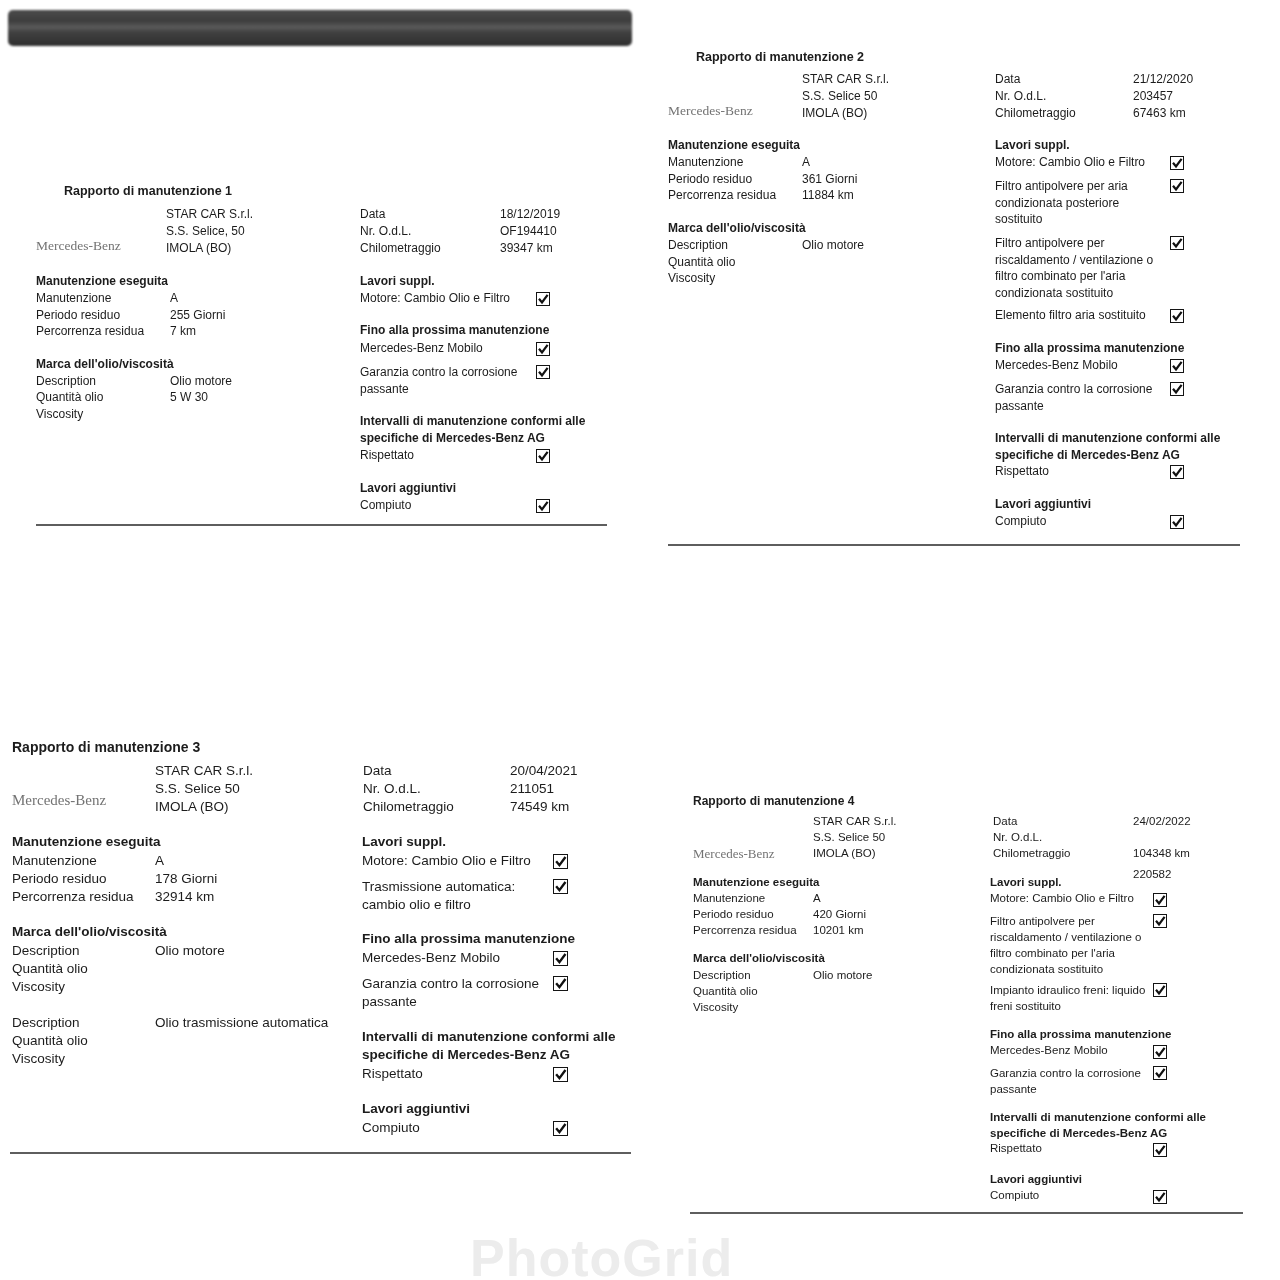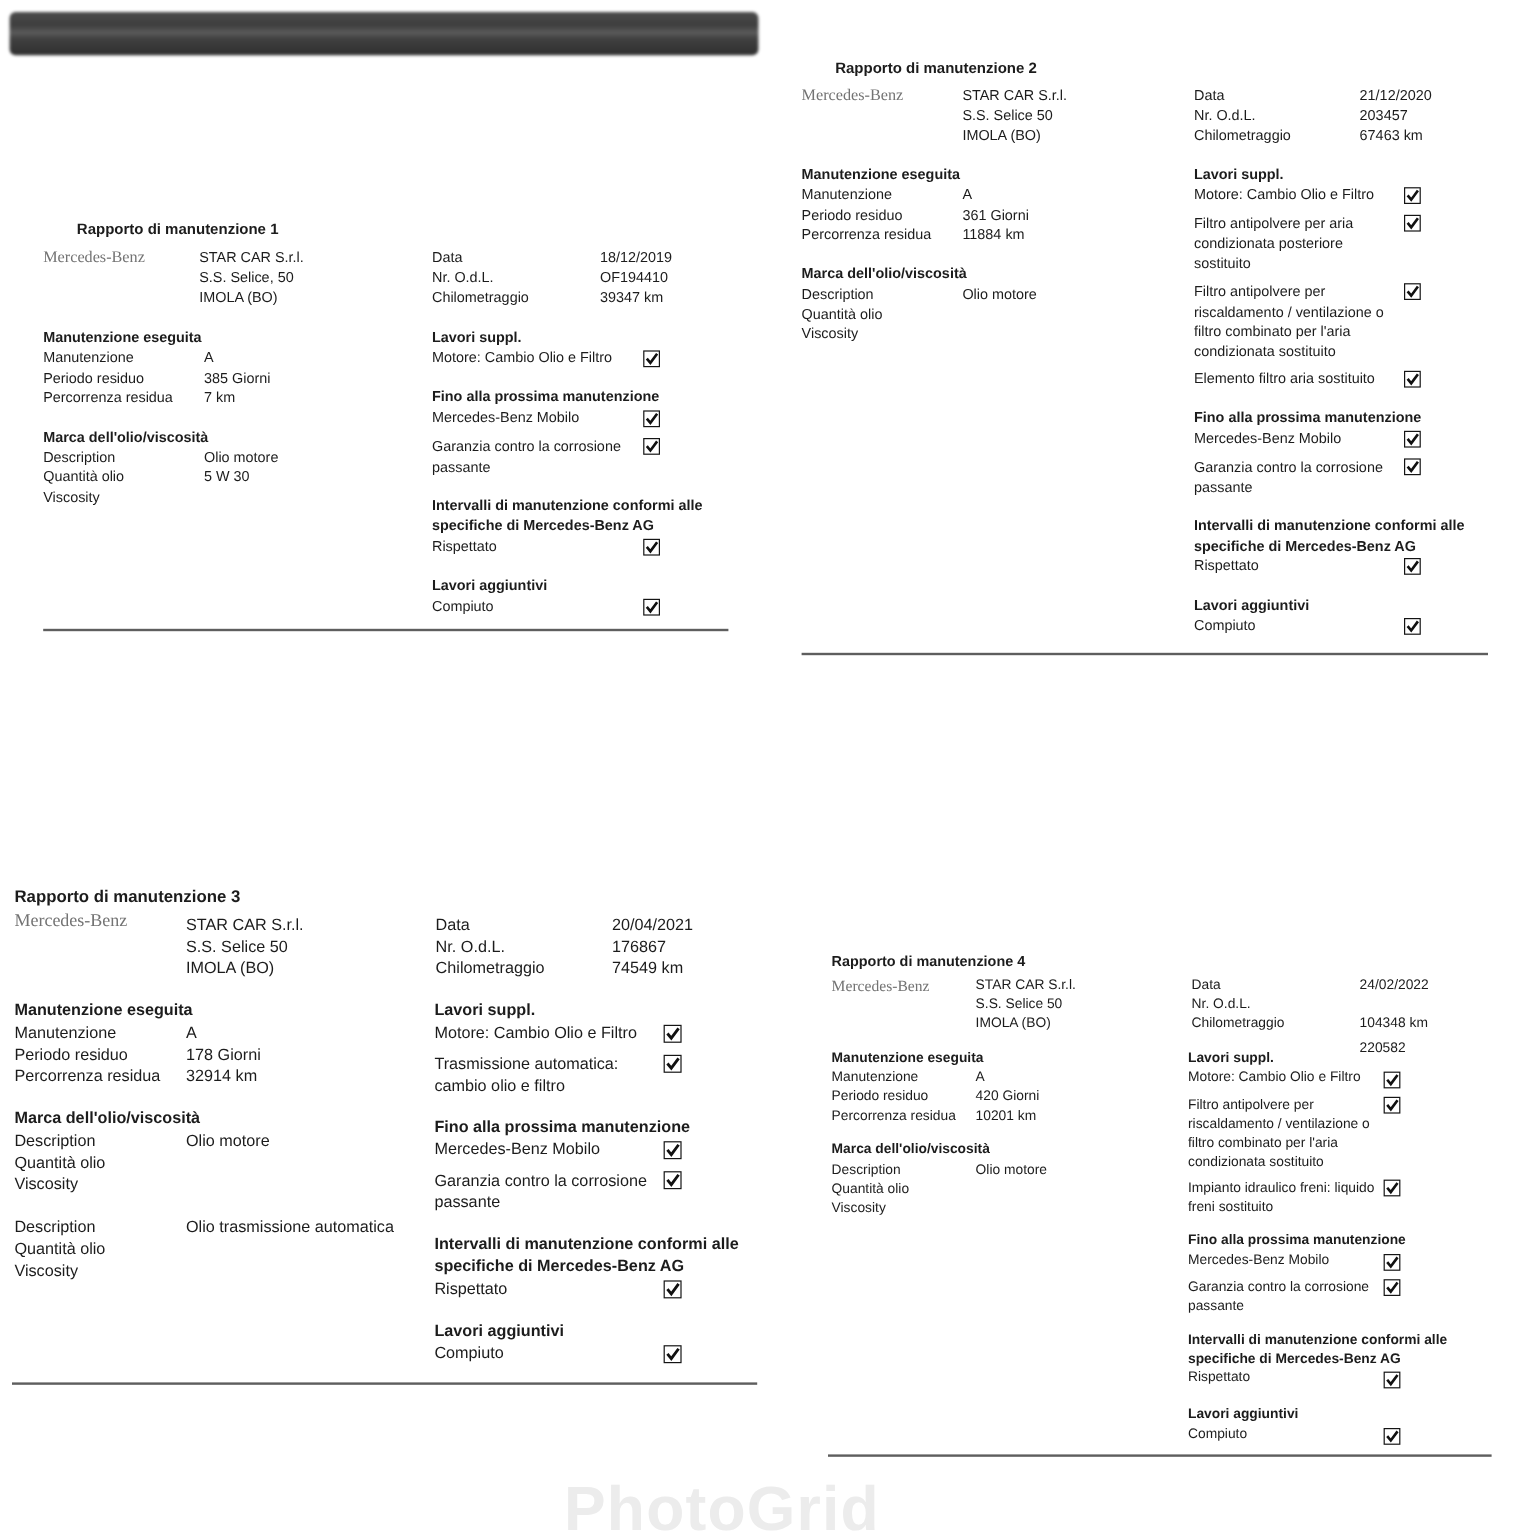--- a/index.html
+++ b/index.html
@@ -8,21 +8,21 @@
   section{position:absolute;inset:0;}
   .t{position:absolute;white-space:nowrap;}
   .w{position:absolute;white-space:normal;}
   .b{font-weight:bold;}
   .r1,.r2{font-size:12px;}
   .r3{font-size:13.5px;}
   .r4{font-size:11.5px;}
   .title12{font-size:12.5px;font-weight:bold;margin-left:28px;}
   .title14{font-size:14px;font-weight:bold;}
   .title11{font-size:12px;font-weight:bold;}
-  .brand{font-family:"Liberation Serif",serif;color:#737373;}
+  .brand{font-family:"Liberation Serif",serif;color:#737373;margin-top:32px;}
   .brand13{font-size:13.5px;}
   .brand15{font-size:15px;}
   .brand12{font-size:13px;}
   .lh16{line-height:16.5px;}
   .lh17{line-height:17px;}
   .lh18{line-height:18px;}
   .lh15{line-height:16px;}
   .cb{position:absolute;width:12px;height:12px;border:1.6px solid #141414;background:#fff;box-sizing:content-box;}
   .cb svg{display:block;}
   .cb3{width:13px;height:13px;}
@@ -50,21 +50,21 @@
     <div class="t" style="left:360px;top:224px">Nr. O.d.L.</div>
     <div class="t" style="left:360px;top:241px">Chilometraggio</div>
     <div class="t" style="left:500px;top:207px">18/12/2019</div>
     <div class="t" style="left:500px;top:224px">OF194410</div>
     <div class="t" style="left:500px;top:241px">39347 km</div>
 
     <div class="t b" style="left:36px;top:274px">Manutenzione eseguita</div>
     <div class="t" style="left:36px;top:291px">Manutenzione</div>
     <div class="t" style="left:170px;top:291px">A</div>
     <div class="t" style="left:36px;top:308px">Periodo residuo</div>
-    <div class="t" style="left:170px;top:308px">385 Giorni</div>
+    <div class="t" style="left:170px;top:308px">255 Giorni</div>
     <div class="t" style="left:36px;top:324px">Percorrenza residua</div>
     <div class="t" style="left:170px;top:324px">7 km</div>
 
     <div class="t b" style="left:36px;top:357px">Marca dell'olio/viscosità</div>
     <div class="t" style="left:36px;top:374px">Description</div>
     <div class="t" style="left:170px;top:374px">Olio motore</div>
     <div class="t" style="left:36px;top:390px">Quantità olio</div>
     <div class="t" style="left:170px;top:390px">5 W 30</div>
     <div class="t" style="left:36px;top:407px">Viscosity</div>
 
@@ -200,21 +200,21 @@
   <section class="r3">
     <div class="t title14" style="left:12px;top:739px">Rapporto di manutenzione 3</div>
     <div class="t brand brand15" style="left:12px;top:760px">Mercedes-Benz</div>
     <div class="t" style="left:155px;top:763px">STAR CAR S.r.l.</div>
     <div class="t" style="left:155px;top:781px">S.S. Selice 50</div>
     <div class="t" style="left:155px;top:799px">IMOLA (BO)</div>
     <div class="t" style="left:363px;top:763px">Data</div>
     <div class="t" style="left:363px;top:781px">Nr. O.d.L.</div>
     <div class="t" style="left:363px;top:799px">Chilometraggio</div>
     <div class="t" style="left:510px;top:763px">20/04/2021</div>
-    <div class="t" style="left:510px;top:781px">176867</div>
+    <div class="t" style="left:510px;top:781px">211051</div>
     <div class="t" style="left:510px;top:799px">74549 km</div>
 
     <div class="t b" style="left:12px;top:834px">Manutenzione eseguita</div>
     <div class="t" style="left:12px;top:853px">Manutenzione</div>
     <div class="t" style="left:155px;top:853px">A</div>
     <div class="t" style="left:12px;top:871px">Periodo residuo</div>
     <div class="t" style="left:155px;top:871px">178 Giorni</div>
     <div class="t" style="left:12px;top:889px">Percorrenza residua</div>
     <div class="t" style="left:155px;top:889px">32914 km</div>
 

